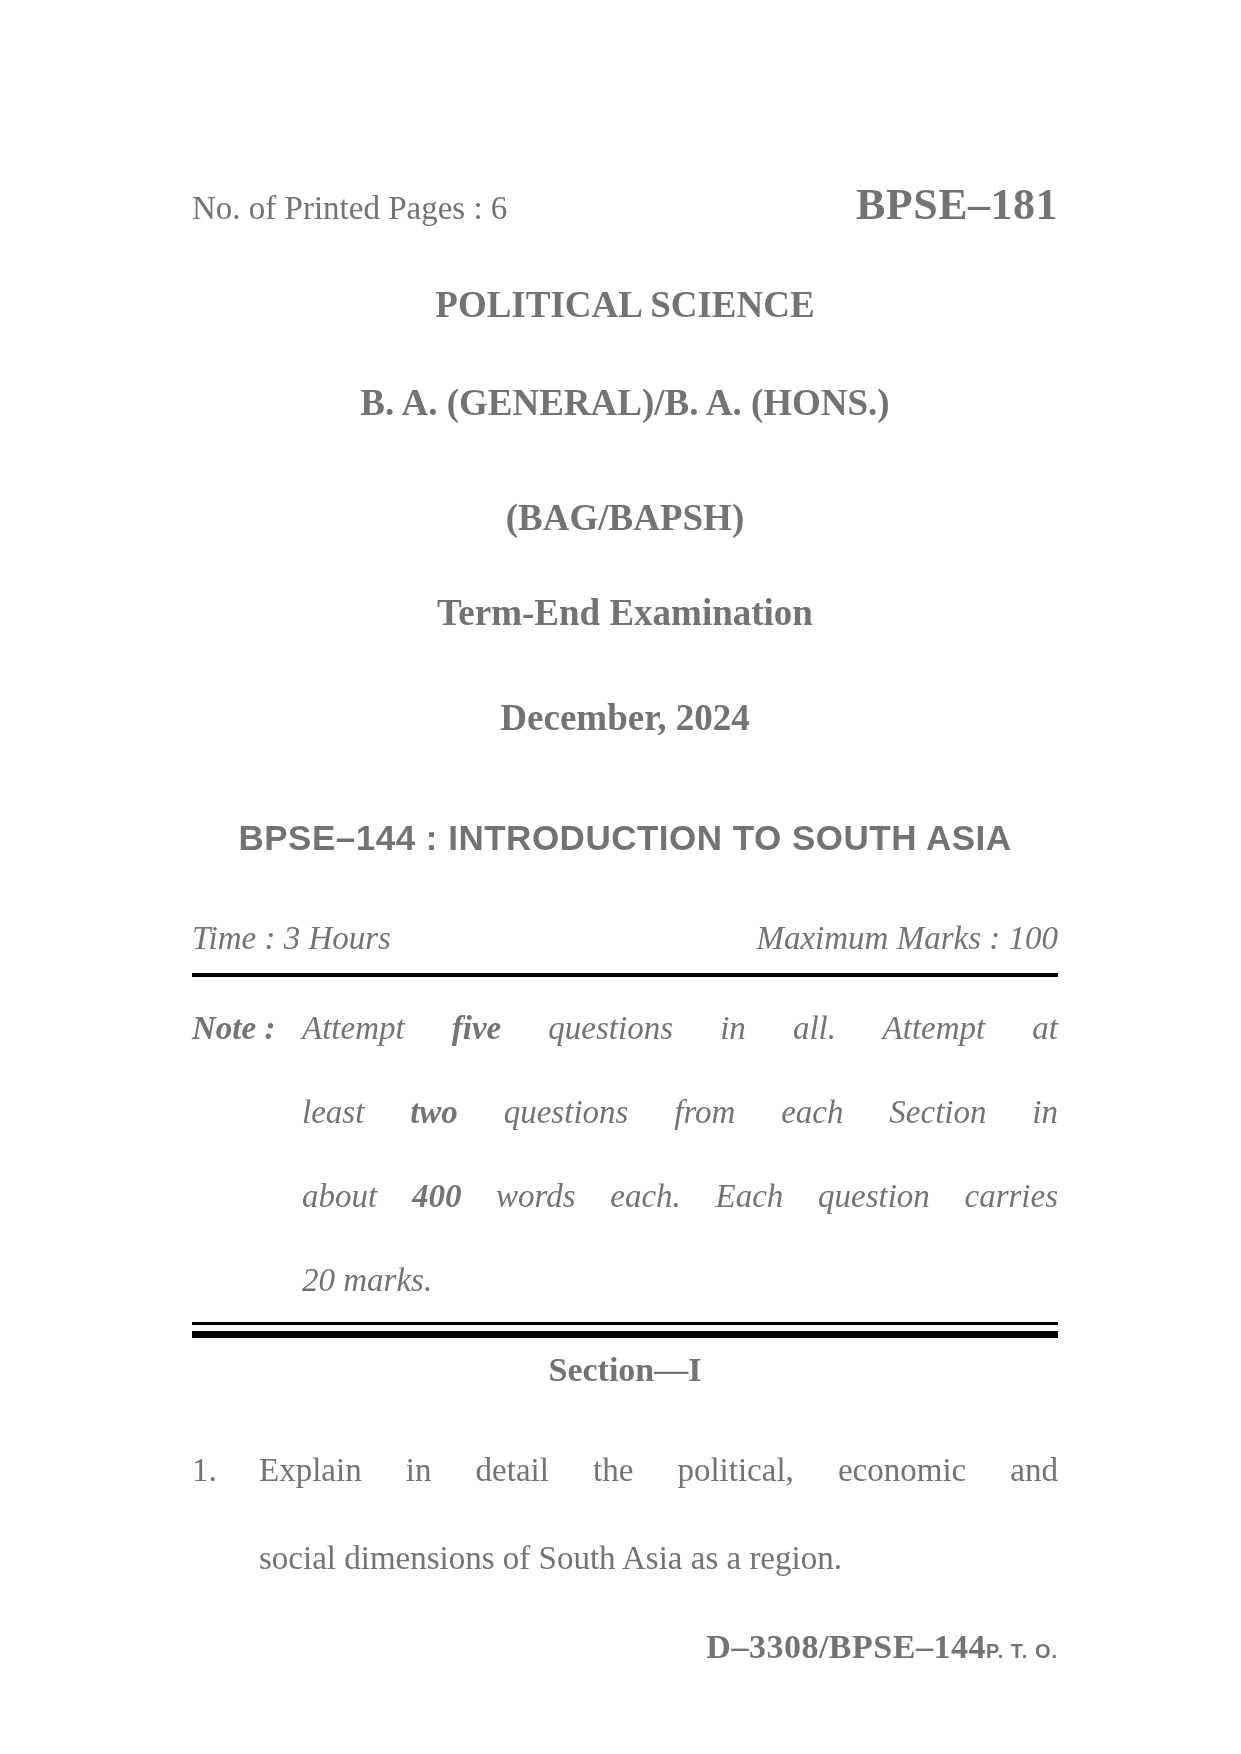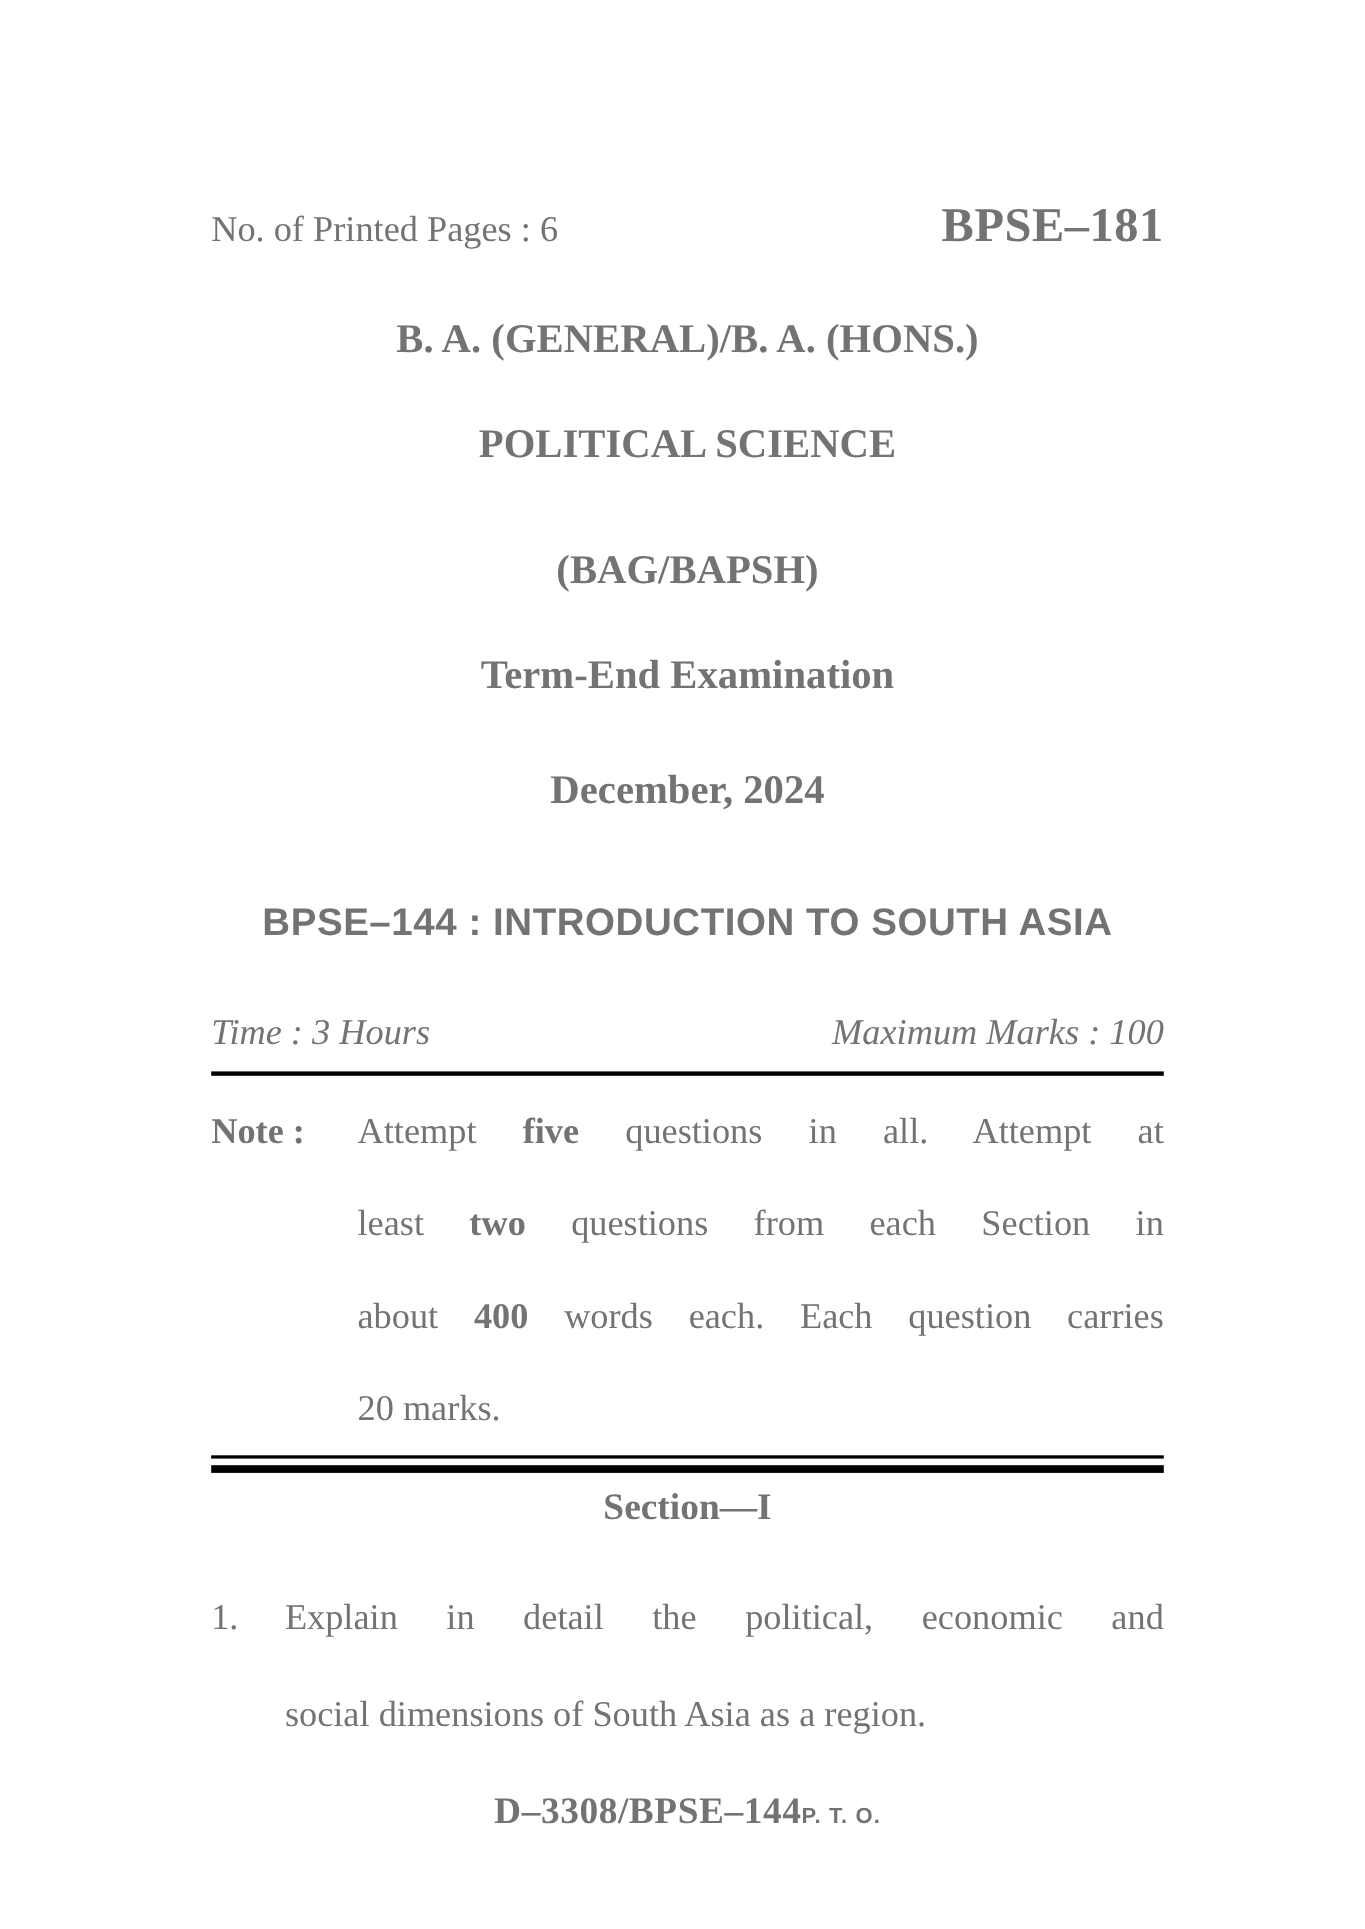--- a/index.html
+++ b/index.html
@@ -19,50 +19,50 @@
   .h-term{margin-top:49px;}
   .h-dec{margin-top:59px;}
   .course-title{
     margin-top:75px;text-align:center;
     font-family:"Liberation Sans",sans-serif;font-weight:bold;
     font-size:35px;line-height:44px;letter-spacing:0.5px;
   }
   .meta-row{margin-top:56px;display:flex;justify-content:space-between;
     font-style:italic;font-size:33px;line-height:44px;}
   .rule{margin-top:13px;border-top:4px solid #000;}
-  .note{margin-top:9px;display:flex;font-size:33px;gap:23px;}
+  .note{margin-top:9px;display:flex;font-style:italic;font-size:33px;}
   .note-label{width:110px;flex-shrink:0;font-weight:bold;line-height:84px;}
   .note-body{flex:1;}
   .note-body .rich-line{line-height:84px;}
   .rich-line{text-align:left;}
   .rich-line.justify{text-align:justify;text-align-last:justify;text-justify:inter-word;}
   .rich-line b{font-weight:bold;}
   .rule-double{height:6px;border-top:3px solid #000;border-bottom:7px solid #000;}
   .section-heading{margin-top:12px;text-align:center;font-weight:bold;font-size:34px;line-height:40px;}
   .question{margin-top:36px;display:flex;font-size:33px;}
   .q-num{width:67px;flex-shrink:0;line-height:88px;}
   .q-body{flex:1;}
   .q-body .rich-line{line-height:88px;}
   .footer{position:absolute;left:192px;right:183px;top:1628px;
-    display:flex;justify-content:center;align-items:baseline;}
+    display:flex;justify-content:flex-end;align-items:baseline;}
   .footer-code{font-weight:bold;font-size:34px;letter-spacing:0.5px;}
   .footer-pto{font-family:"Liberation Sans",sans-serif;font-weight:bold;font-size:20px;letter-spacing:1px;}
 </style>
 </head>
 <body>
 
 <div class="page">
 
   <div class="header-row">
     <span class="printed-pages">No. of Printed Pages : 6</span>
     <span class="paper-code">BPSE–181</span>
   </div>
 
+  <div class="heading h-pol">POLITICAL SCIENCE</div>
   <div class="heading h-ba">B. A. (GENERAL)/B. A. (HONS.)</div>
-  <div class="heading h-pol">POLITICAL SCIENCE</div>
   <div class="heading h-bag">(BAG/BAPSH)</div>
   <div class="heading h-term">Term-End Examination</div>
   <div class="heading h-dec">December, 2024</div>
 
   <div class="course-title">BPSE–144 : INTRODUCTION TO SOUTH ASIA</div>
 
   <div class="meta-row">
     <span>Time : 3 Hours</span>
     <span>Maximum Marks : 100</span>
   </div>

